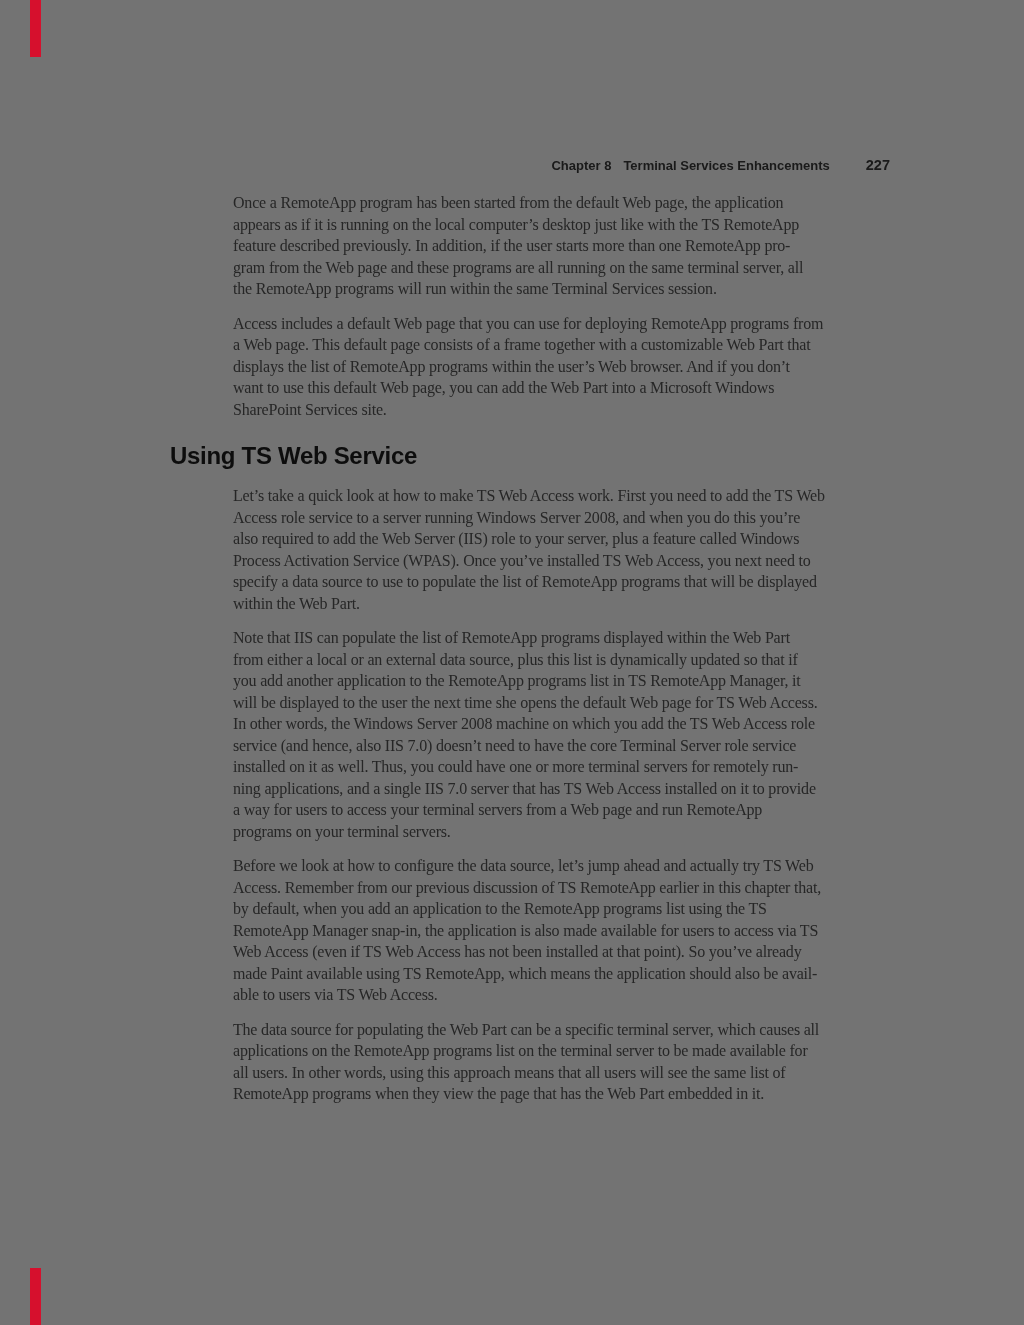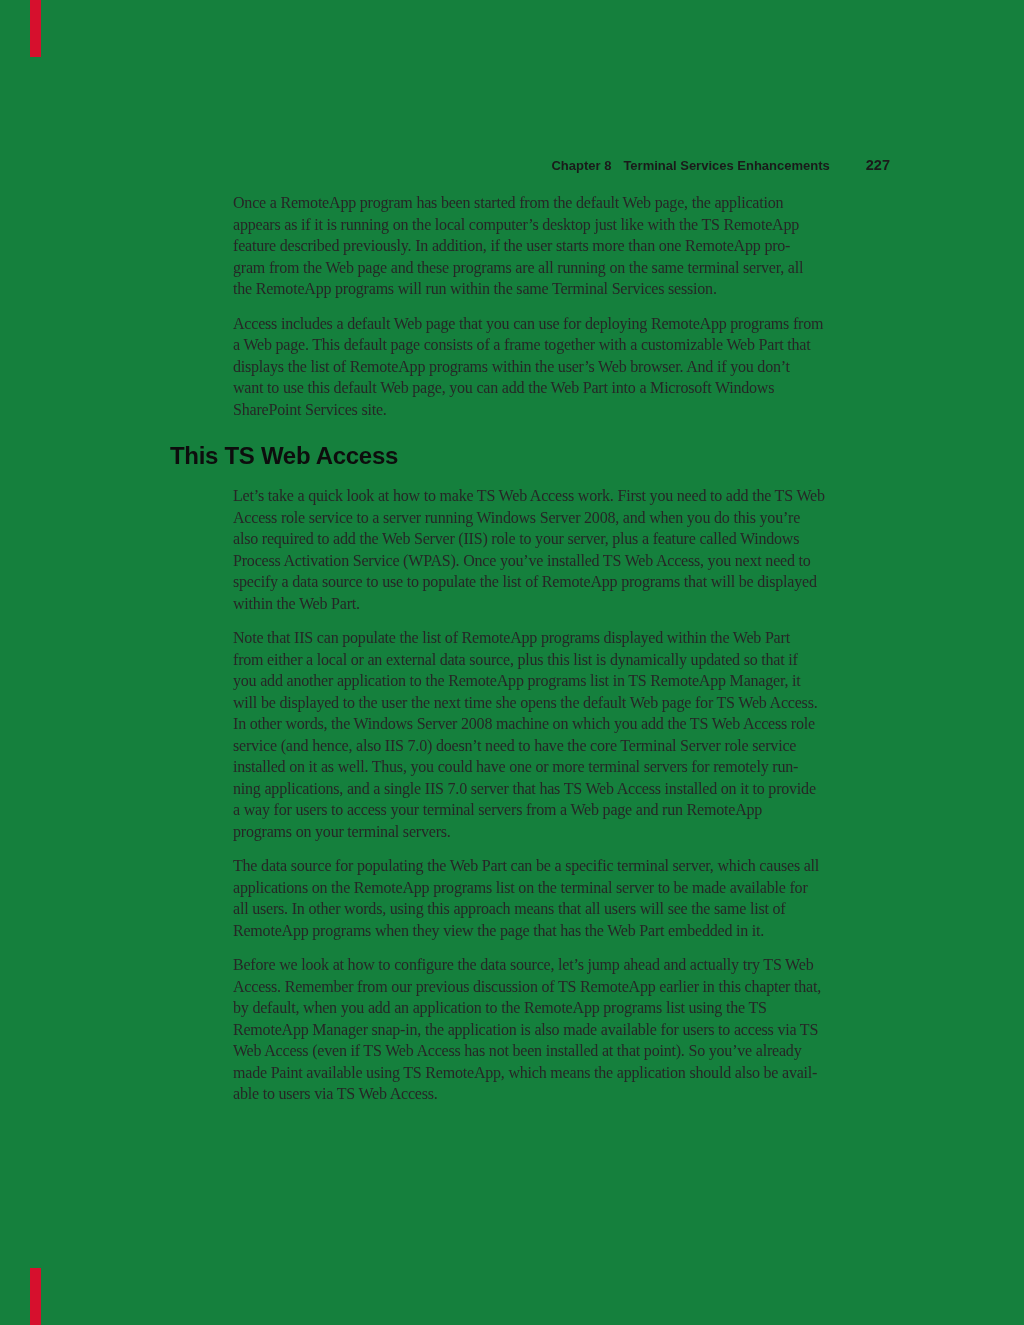--- a/index.html
+++ b/index.html
@@ -7,21 +7,21 @@
     width: 1024px;
     height: 1325px;
     background: #ffffff;
     position: relative;
     overflow: hidden;
     font-family: "Liberation Serif", serif;
   }
   .page {
     position: absolute;
     inset: 0;
-    background: #15803d;
+    background: #737373;
   }
   .edge-mark {
     position: absolute;
     left: 30px;
     width: 11px;
     height: 57px;
     background: var(--accent, #d6102d);
   }
   .edge-mark.top { top: 0; }
   .edge-mark.bottom { bottom: 0; }
@@ -82,44 +82,44 @@
 appears as if it is running on the local computer’s desktop just like with the TS RemoteApp
 feature described previously. In addition, if the user starts more than one RemoteApp pro-
 gram from the Web page and these programs are all running on the same terminal server, all
 the RemoteApp programs will run within the same Terminal Services session.</p>
     <p>Access includes a default Web page that you can use for deploying RemoteApp programs from
 a Web page. This default page consists of a frame together with a customizable Web Part that
 displays the list of RemoteApp programs within the user’s Web browser. And if you don’t
 want to use this default Web page, you can add the Web Part into a Microsoft Windows
 SharePoint Services site.</p>
 
-    <h1 class="section-heading">This TS Web Access</h1>
+    <h1 class="section-heading">Using TS Web Service</h1>
 
     <p>Let’s take a quick look at how to make TS Web Access work. First you need to add the TS Web
 Access role service to a server running Windows Server 2008, and when you do this you’re
 also required to add the Web Server (IIS) role to your server, plus a feature called Windows
 Process Activation Service (WPAS). Once you’ve installed TS Web Access, you next need to
 specify a data source to use to populate the list of RemoteApp programs that will be displayed
 within the Web Part.</p>
     <p>Note that IIS can populate the list of RemoteApp programs displayed within the Web Part
 from either a local or an external data source, plus this list is dynamically updated so that if
 you add another application to the RemoteApp programs list in TS RemoteApp Manager, it
 will be displayed to the user the next time she opens the default Web page for TS Web Access.
 In other words, the Windows Server 2008 machine on which you add the TS Web Access role
 service (and hence, also IIS 7.0) doesn’t need to have the core Terminal Server role service
 installed on it as well. Thus, you could have one or more terminal servers for remotely run-
 ning applications, and a single IIS 7.0 server that has TS Web Access installed on it to provide
 a way for users to access your terminal servers from a Web page and run RemoteApp
 programs on your terminal servers.</p>
-    <p>The data source for populating the Web Part can be a specific terminal server, which causes all
-applications on the RemoteApp programs list on the terminal server to be made available for
-all users. In other words, using this approach means that all users will see the same list of
-RemoteApp programs when they view the page that has the Web Part embedded in it.</p>
     <p>Before we look at how to configure the data source, let’s jump ahead and actually try TS Web
 Access. Remember from our previous discussion of TS RemoteApp earlier in this chapter that,
 by default, when you add an application to the RemoteApp programs list using the TS
 RemoteApp Manager snap-in, the application is also made available for users to access via TS
 Web Access (even if TS Web Access has not been installed at that point). So you’ve already
 made Paint available using TS RemoteApp, which means the application should also be avail-
 able to users via TS Web Access.</p>
+    <p>The data source for populating the Web Part can be a specific terminal server, which causes all
+applications on the RemoteApp programs list on the terminal server to be made available for
+all users. In other words, using this approach means that all users will see the same list of
+RemoteApp programs when they view the page that has the Web Part embedded in it.</p>
   </main>
 
 </div>
 
 </body></html>

